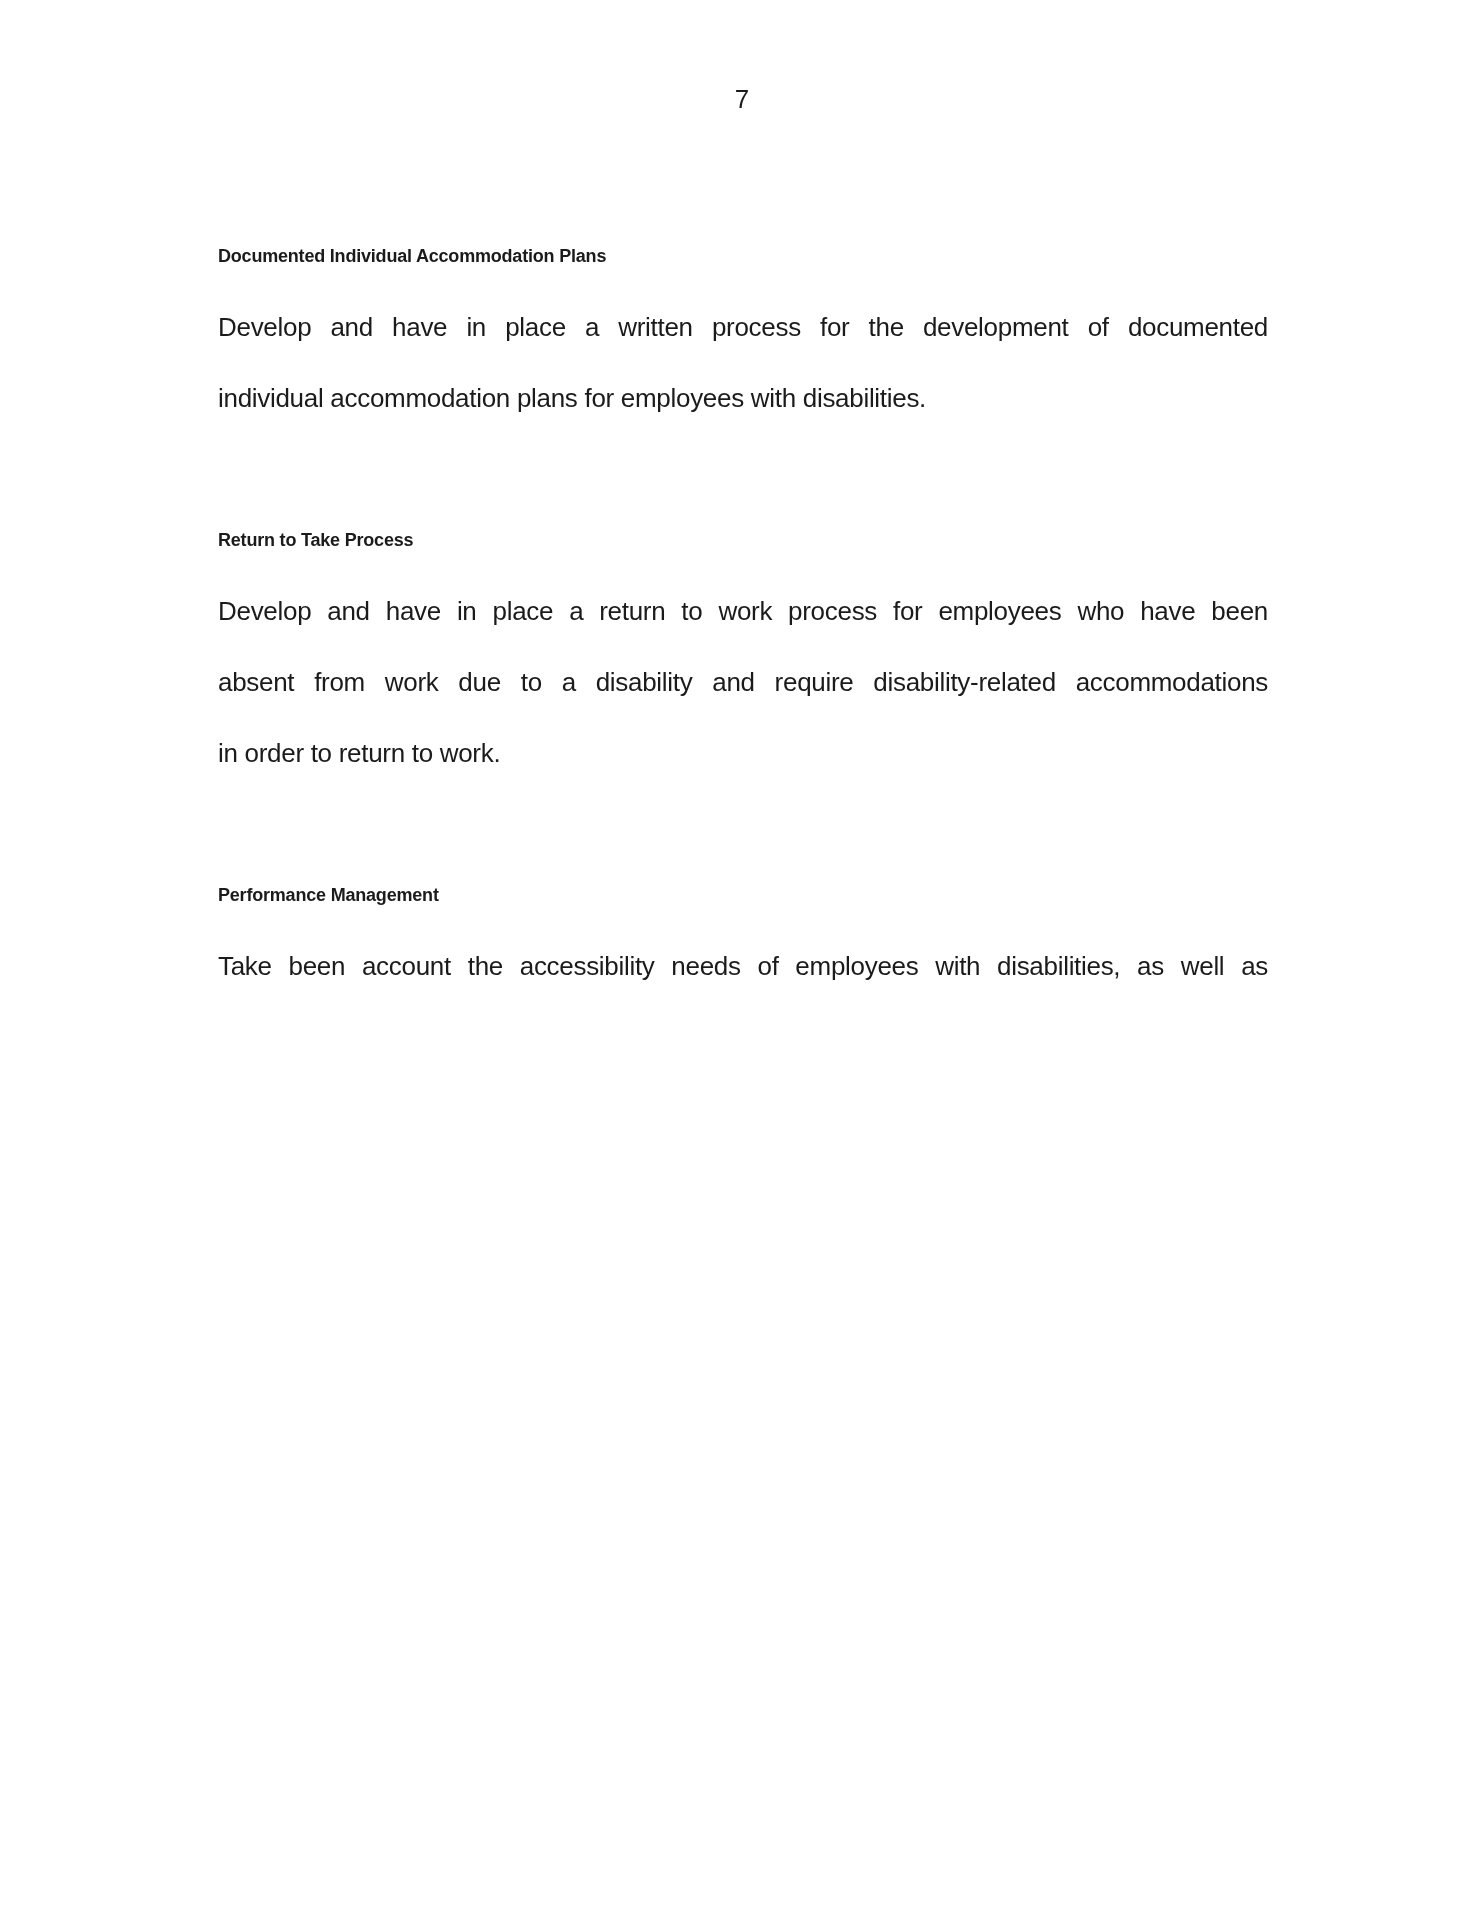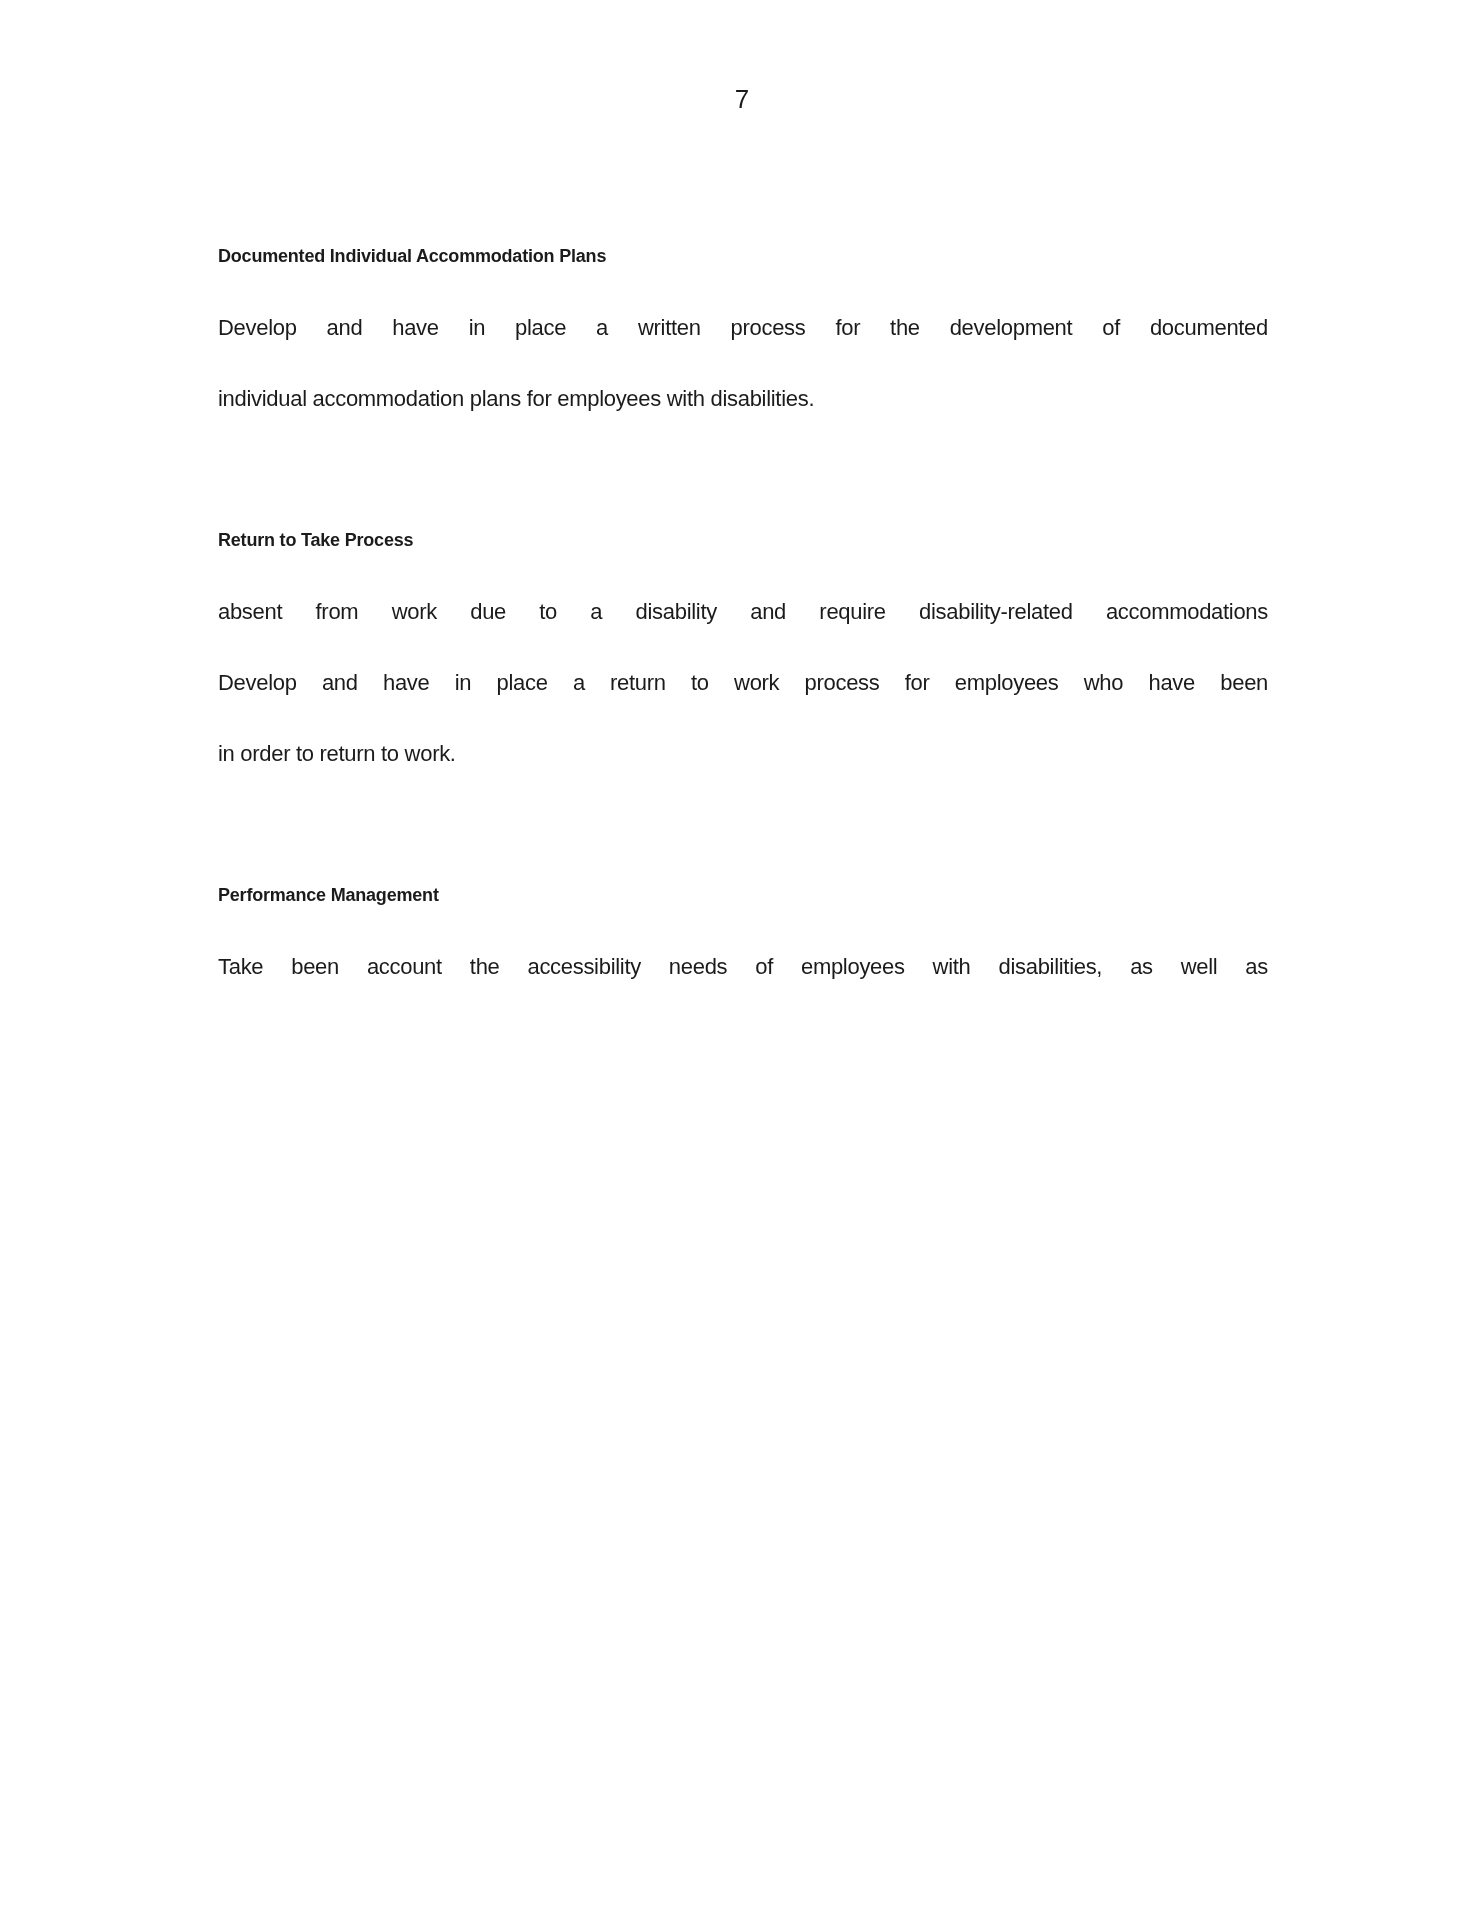--- a/index.html
+++ b/index.html
@@ -34,21 +34,21 @@
   }
   .heading {
     font-weight: bold;
     font-size: 18px;
     line-height: 71px;
     letter-spacing: -0.2px;
     text-align: left;
     white-space: nowrap;
   }
   .line {
-    font-size: 22px;
+    font-size: 26px;
     line-height: 71px;
     letter-spacing: -0.3px;
     text-align: justify;
     text-align-last: justify;
   }
   .line.last {
     text-align: left;
     text-align-last: left;
   }
   .section-gap {
@@ -67,22 +67,22 @@
     <div>
       <div class="heading">Documented Individual Accommodation Plans</div>
       <div class="line">Develop and have in place a written process for the development of documented</div>
       <div class="line last">individual accommodation plans for employees with disabilities.</div>
     </div>
 
     <div class="section-gap"></div>
 
     <div>
       <div class="heading">Return to Take Process</div>
+      <div class="line">Develop and have in place a return to work process for employees who have been</div>
       <div class="line">absent from work due to a disability and require disability-related accommodations</div>
-      <div class="line">Develop and have in place a return to work process for employees who have been</div>
       <div class="line last">in order to return to work.</div>
     </div>
 
     <div class="section-gap"></div>
 
     <div>
       <div class="heading">Performance Management</div>
       <div class="line">Take been account the accessibility needs of employees with disabilities, as well as</div>
     </div>
 

